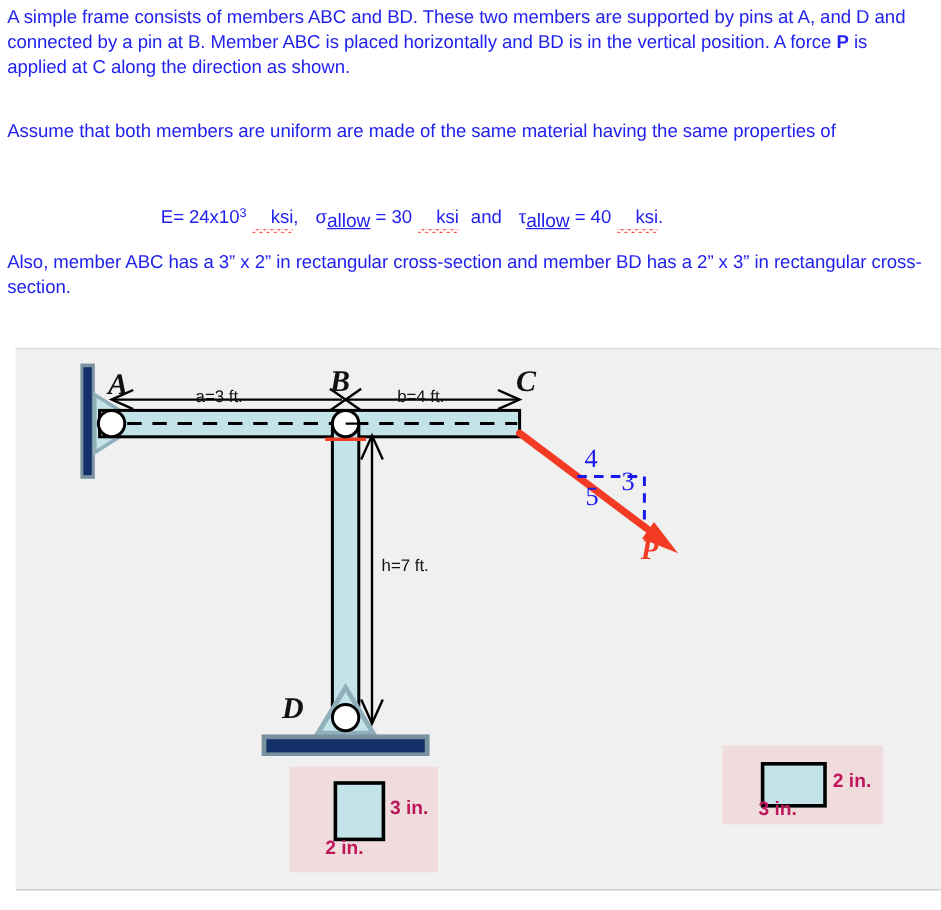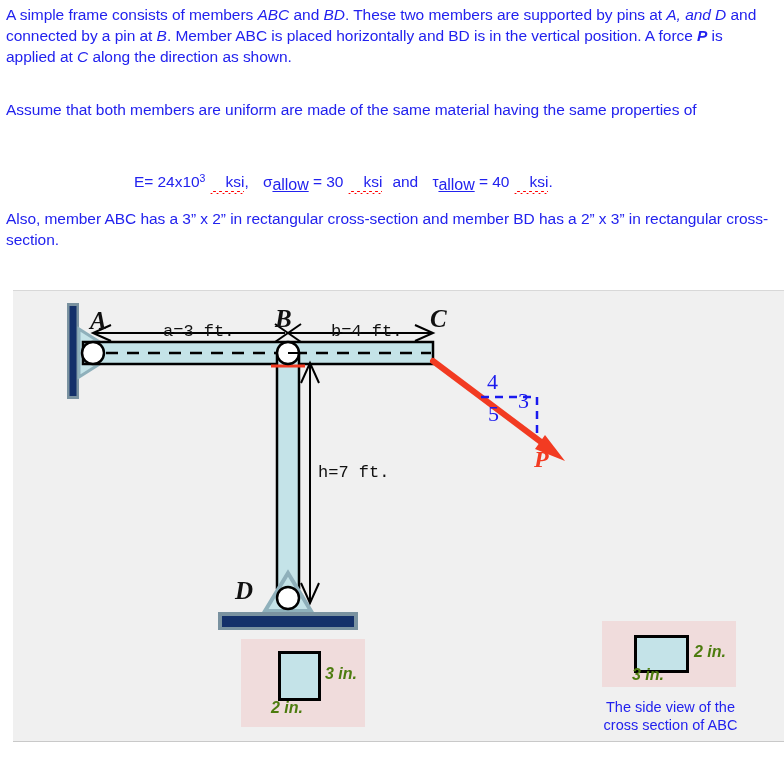--- a/index.html
+++ b/index.html
@@ -21,21 +21,21 @@
     color: #2222ee;
     font-size: 15.5px;
     line-height: 21px;
     letter-spacing: -0.05px;
   }
   #para1 { left: 6px;  top: 4px;   width: 768px; }
   #para2 { left: 6px;  top: 99px; width: 768px; }
   #formula { left: 6px; top: 168px; width: 768px; text-align: left; padding-left: 128px; font-size: 15.5px; }
   #para3 { left: 6px;  top: 208px; width: 768px; }
 
-  .it { font-style: italic; }
+  .it { }
   .bd { font-weight: bold; }
   .sub { font-size: 16px; vertical-align: -0.22em; text-decoration: underline; }
   .sup { font-size: 10.5px; vertical-align: 0.45em; }
   
   .sp {
     position: relative;
     display: inline-block;
     padding-left: 16px;
   }
   .sp::after {
@@ -80,22 +80,21 @@
     position: absolute;
     background: #c4e3e8;
     border: 3px solid #000000;
     box-sizing: border-box;
   }
   #xsec-abc-rect { left: 32px; top: 14px; width: 55px; height: 38px; }
   #xsec-bd-rect  { left: 37px; top: 12px; width: 43px; height: 50px; }
 
   .dim-label {
     position: absolute;
-    color: #4d7c0f;
-    font-style: italic;
+    color: #be185d;
     font-weight: bold;
     font-size: 16px;
     white-space: nowrap;
     font-family: "Liberation Sans", sans-serif;
   }
   #xsec-abc-h { left: 92px; top: 22px; }
   #xsec-abc-w { left: 30px; top: 45px; }
   #xsec-bd-h  { left: 84px; top: 26px; }
   #xsec-bd-w  { left: 30px; top: 60px; }
 
@@ -125,23 +124,23 @@
   #lbl-C { left: 417px; top: 14px; }
   #lbl-D { left: 222px; top: 286px; }
   #lbl-P {
     left: 521px; top: 155px;
     color: #f23b22;
     font-size: 24px;
   }
 
   .dimtext {
     position: absolute;
-    font-family: Liberation Mono, monospace;
+    font-family: Liberation Sans, sans-serif;
     color: #111111;
-    font-size: 17px;
+    font-size: 14px;
     white-space: nowrap;
   }
   #dim-a { left: 150px; top: 31px; }
   #dim-b { left: 318px; top: 31px; }
   #dim-h { left: 305px; top: 172px; }
 
   .tri-num {
     position: absolute;
     color: #1a1aee;
     font-family: "Liberation Serif", serif;
@@ -237,15 +236,14 @@
     <div class="dim-label" id="xsec-bd-h">3 in.</div>
     <div class="dim-label" id="xsec-bd-w">2 in.</div>
   </div>
 
   <div class="xsec-box" id="xsec-abc-box">
     <div class="xsec-rect" id="xsec-abc-rect"></div>
     <div class="dim-label" id="xsec-abc-h">2 in.</div>
     <div class="dim-label" id="xsec-abc-w">3 in.</div>
   </div>
 
-  <div id="xsec-caption">The side view of the cross section of ABC</div>
 
 </div>
 
 </body></html>

